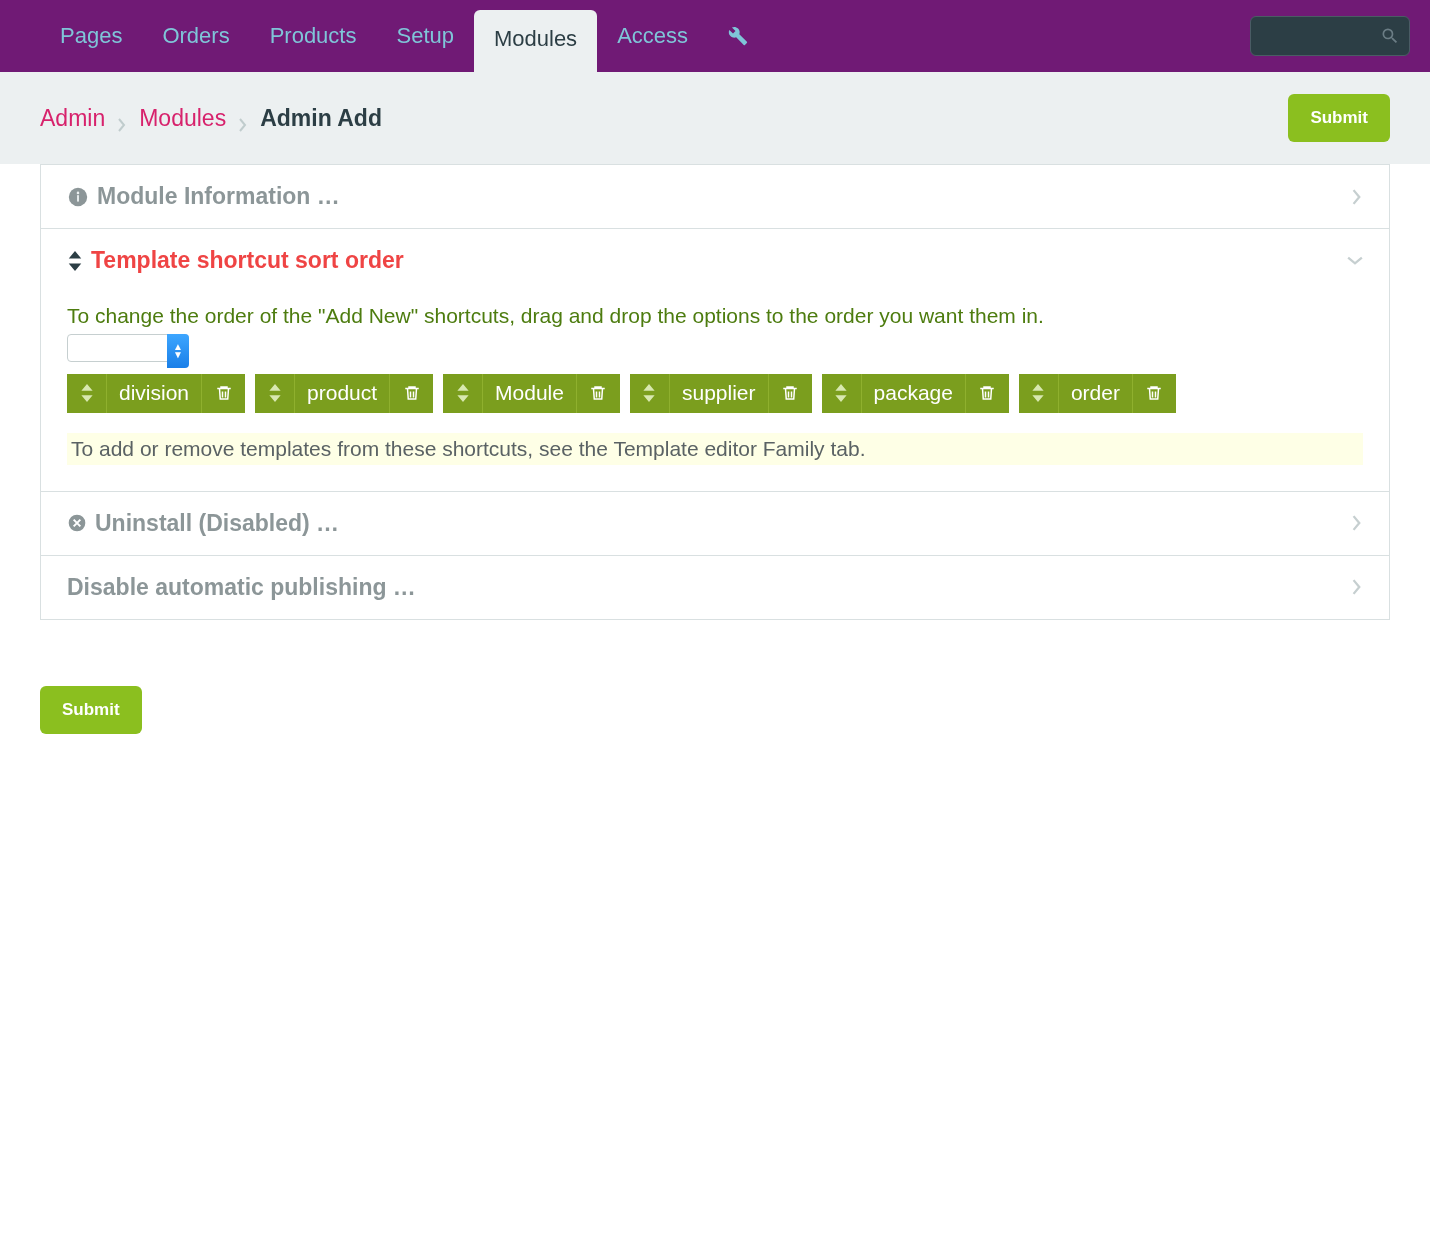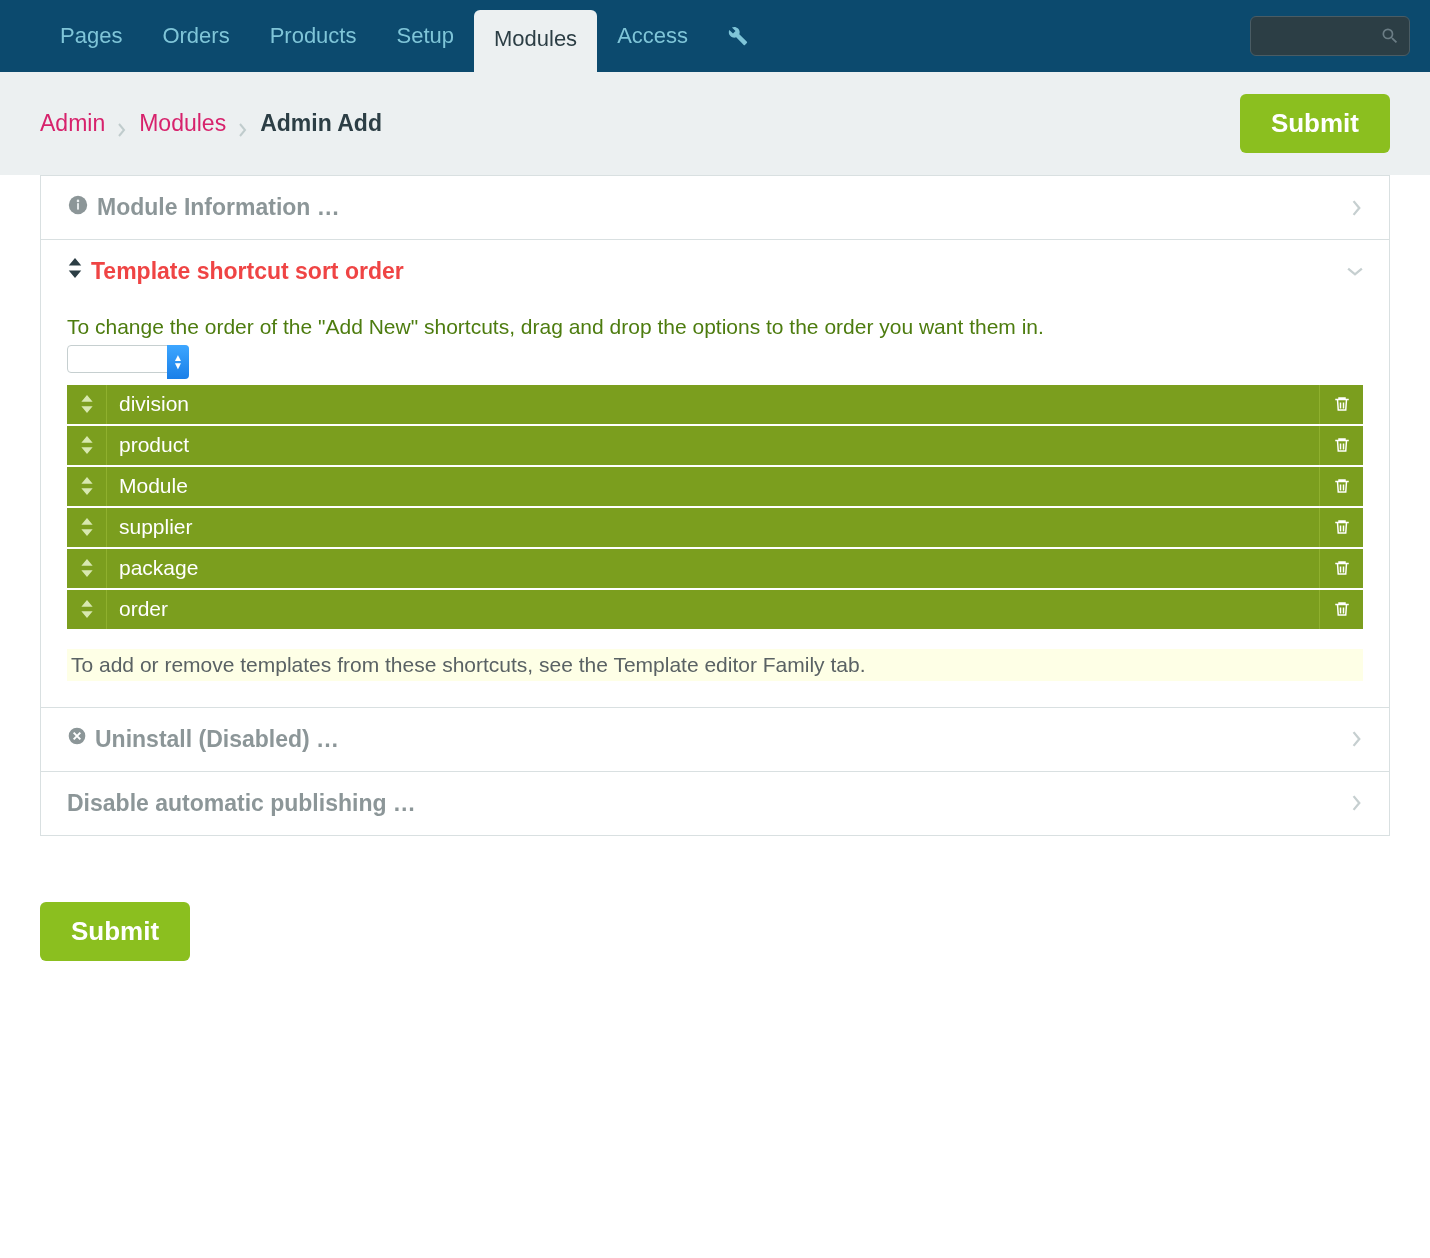--- a/index.html
+++ b/index.html
@@ -3,21 +3,21 @@
 <meta charset="utf-8">
 <style>
 * { box-sizing: border-box; margin: 0; padding: 0; }
 body {
   font-family: -apple-system, BlinkMacSystemFont, "Segoe UI", Helvetica, Arial, sans-serif;
   background: #fff;
   color: #333;
   font-size: 16px;
 }
 .topnav {
-  background: #0c4a6e;
+  background: #701a75;
   display: flex;
   align-items: center;
   padding: 0 20px 0 40px;
   height: 72px;
 }
 .topnav .nav-items {
   display: flex;
   align-items: center;
   gap: 0;
   flex: 1;
@@ -81,40 +81,40 @@
   color: #c0cccd;
   font-size: 16px;
 }
 .breadcrumb .current { color: #2c3e45; font-weight: 700; }
 
 .btn-submit {
   background: #8bbf1f;
   color: #fff;
   border: none;
   border-radius: 6px;
-  padding: 14px 31px;
-  font-size: 26px;
+  padding: 14px 22px;
+  font-size: 17px;
   font-weight: 700;
   cursor: pointer;
 }
 .subhead .btn-submit { margin-left: auto; }
 
 .content {
   padding: 0 40px 40px 40px;
 }
 .panel {
   border: 1px solid #d9e0e1;
   border-top: none;
 }
 .panel:first-child { border-top: 1px solid #d9e0e1; }
 
 .panel-head {
   padding: 18px 26px;
   display: flex;
-  align-items: flex-start;
+  align-items: center;
   gap: 8px;
   cursor: pointer;
   position: relative;
 }
 .panel-head.collapsed .title-text { color: #8c9698; }
 .panel-head .title-text {
   font-size: 23px;
   font-weight: 700;
   color: #ef4444;
 }
@@ -172,22 +172,22 @@
   transform: translateY(-50%);
   color: #fff;
   pointer-events: none;
   font-size: 10px;
   line-height: 8px;
   z-index: 1;
 }
 
 .sort-list {
   display: flex;
-  flex-direction: column;
-  gap: 2px;
+  flex-direction: row;
+  gap: 10px;
 }
 .sort-row {
   background: #7b9e1e;
   height: 39px;
   display: flex;
   align-items: center;
   color: #fff;
   font-size: 21px;
 }
 .handle-cell {

